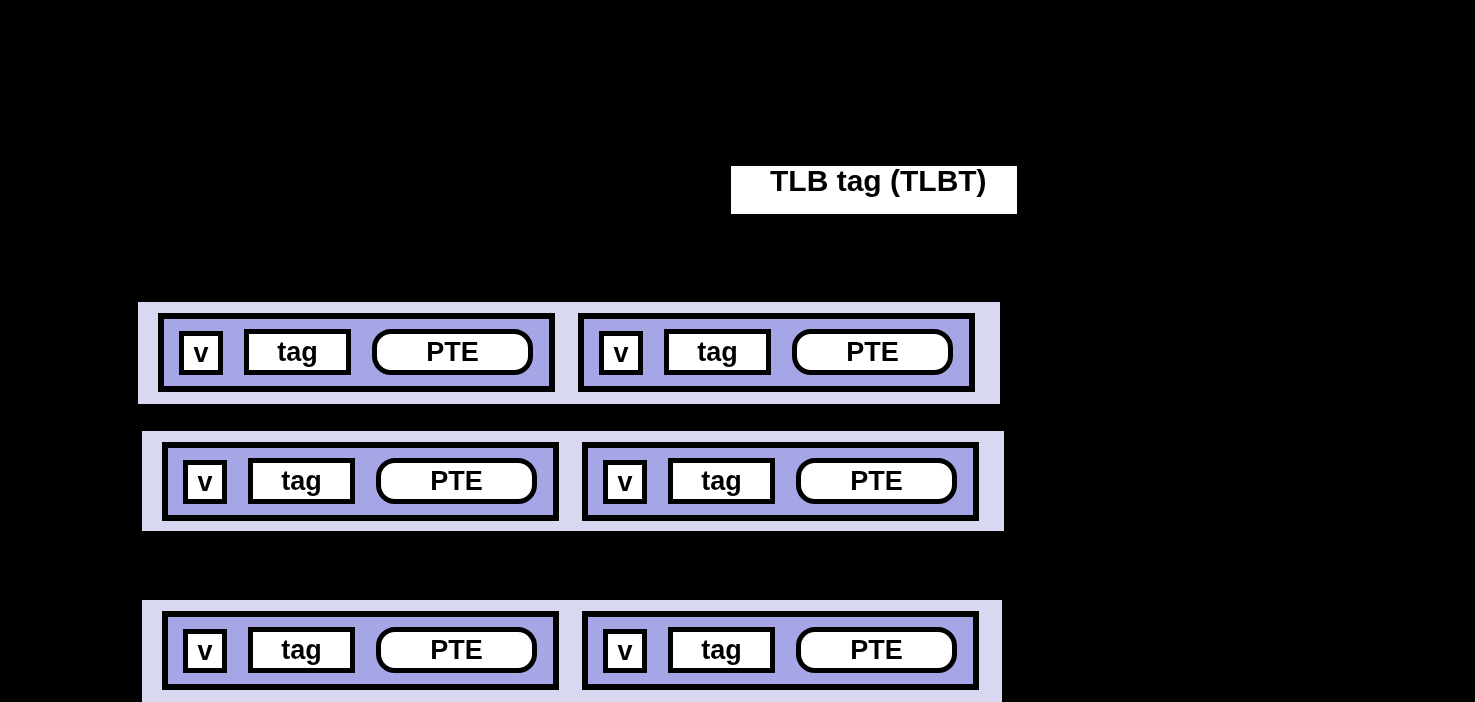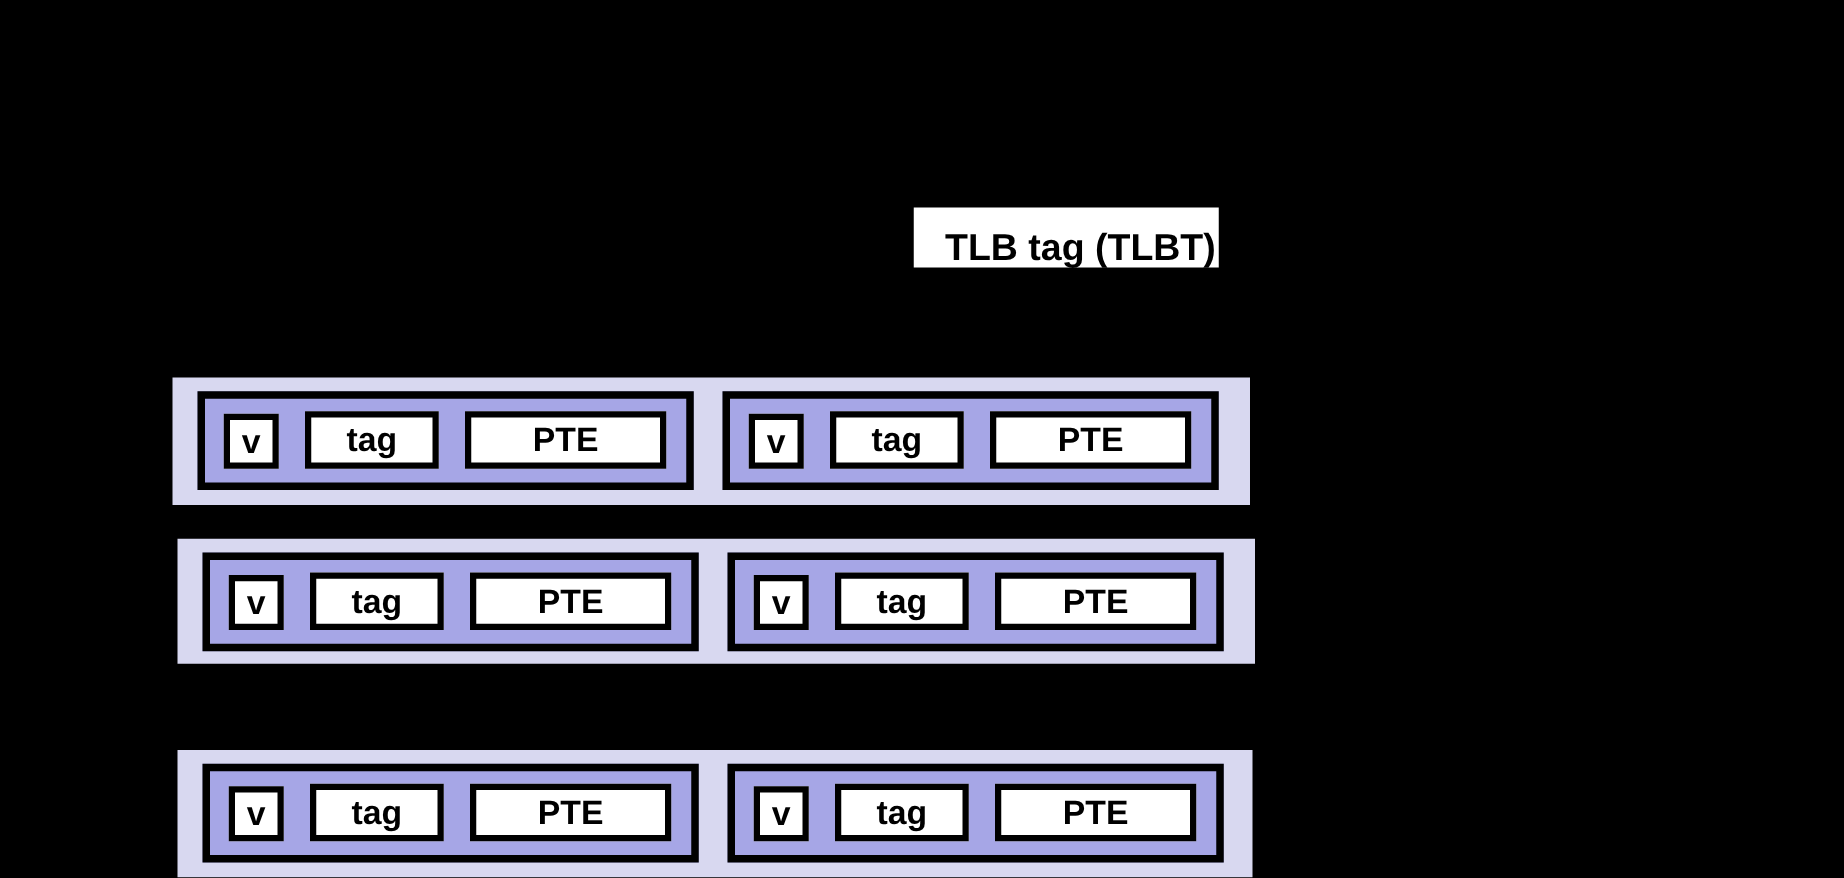--- a/index.html
+++ b/index.html
@@ -13,27 +13,27 @@
     overflow: hidden;
     background: var(--canvas-bg, #000000);
     font-family: "Liberation Sans", sans-serif;
   }
 
   
   .tlbt-box {
     position: absolute;
     left: 731px;
     top: 166px;
-    width: 244px;
+    width: 286px;
     height: 48px;
     box-sizing: border-box;
     background: var(--label-bg, #ffffff);
     display: flex;
-    align-items: flex-end;
-    padding-left: 25px;
+    align-items: flex-start;
+    padding-left: 39px;
   }
   .tlbt-box span {
     font-weight: 700;
     font-size: 30px;
     color: var(--text, #000000);
     line-height: 1;
     white-space: nowrap;
   }
 
   
@@ -67,21 +67,21 @@
     display: flex;
     align-items: center;
     justify-content: center;
     font-weight: 700;
     font-size: 27px;
     color: var(--text, #000000);
     line-height: 1;
   }
   .f-v   { left: 15px;  top: 12px; width: 44px;  height: 44px; }
   .f-tag { left: 80px;  top: 10px; width: 107px; height: 46px; text-align: center; }
-  .f-pte { left: 208px; top: 10px; width: 161px; height: 46px; }
+  .f-pte { left: 208px; top: 10px; width: 161px; height: 46px; border-radius: 19px; }
 
   
   .arrow-svg {
     position: absolute;
     left: 285px;
     top: 290px;
     width: 32px;
     height: 175px;
     overflow: visible;
   }

